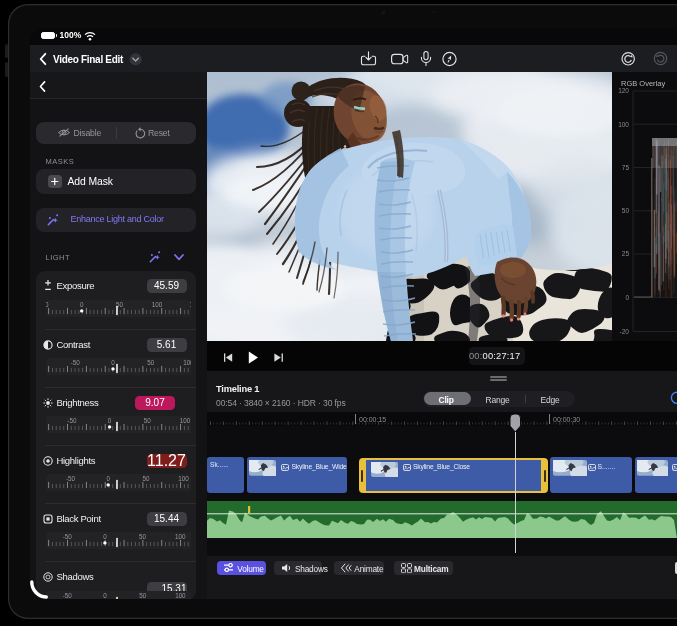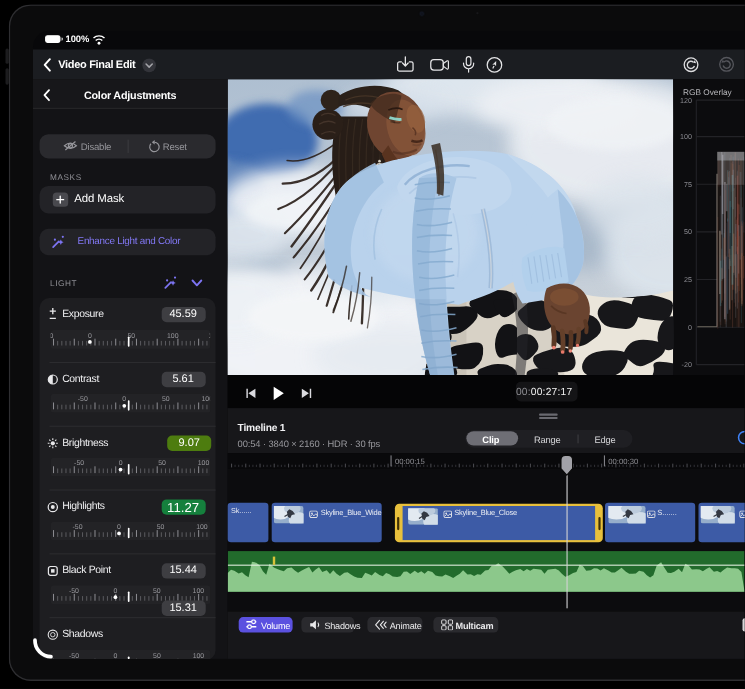--- a/index.html
+++ b/index.html
@@ -43,21 +43,20 @@
         <path d="M11.6,4.700000000000001 l-1.5,2.3 l2.8,0.4 z" fill="#dcdcde"></path>
         <circle cx="40.5" cy="8.5" r="6.2" stroke="#55565c" stroke-width="1.2" fill="none"></circle>
         <path d="M37.4,9.6 a3.3,3.3 0 1 0 0.9,-3.3" stroke="#55565c" stroke-width="1.25" fill="none"></path>
         <path d="M37.1,4.4 l1.5,2.3 l-2.8,0.4 z" fill="#55565c"></path>
       </svg>
       <div style="position:absolute;left:29.5px;top:72px;width:177.5px;height:527px;background:#131316"></div>
       <div style="position:absolute;left:29.5px;top:72px;width:177.5px;height:26.5px;background:#17171a;border-bottom:1px solid #262629"></div>
       <svg style="position:absolute;left:36px;top:80px" width="13" height="13" viewBox="0 0 13 13">
         <path d="M8.57,1.9000000000000004 L4.43,6.5 L8.57,11.1" stroke="#fff" stroke-width="1.6" fill="none" stroke-linecap="round" stroke-linejoin="round"></path>
       </svg>
-      <div style="position:absolute;left:29.5px;top:81.5px;width:177.5px;text-align:center;font-size:9.8px;font-weight:bold;color:#fff;letter-spacing:-.2px">Color Adjustments</div>
       <div style="position:absolute;left:36px;top:121.5px;width:159.5px;height:22px;background:#2a2a2e;border-radius:8px"></div>
       <svg style="position:absolute;left:57px;top:126px" width="14" height="13" viewBox="0 0 14 13">
         <path d="M1.5,6.5 q5.5,-4.8 11,0 q-5.5,4.8 -11,0 z" stroke="#95959a" stroke-width="1" fill="none"></path>
         <circle cx="7" cy="6.5" r="1.9" stroke="#95959a" stroke-width="1" fill="none"></circle>
         <line x1="2.4000000000000004" y1="10.3" x2="11.6" y2="2.7" stroke="#95959a" stroke-width="1.1"></line>
       </svg>
       <div style="position:absolute;left:73.5px;top:127.8px;font-size:8.7px;color:#95959a;font-weight:normal;white-space:nowrap;letter-spacing:-.2px">Disable</div>
       <div style="position:absolute;left:115.5px;top:126.5px;width:1px;height:12px;background:#3b3b3f"></div>
       <svg style="position:absolute;left:133px;top:125.5px" width="14" height="14" viewBox="0 0 14 14">
         <path d="M4.2,4.699999999999999 a4.3,4.3 0 1 0 3.2,-1.4" stroke="#95959a" stroke-width="1.1" fill="none"></path>
@@ -203,21 +202,21 @@
         <line x1="11.00" y1="8.00" x2="12.60" y2="8.00" stroke="#e8e8ea" stroke-width="1"></line>
         <line x1="10.12" y1="10.12" x2="11.25" y2="11.25" stroke="#e8e8ea" stroke-width="1"></line>
         <line x1="8.00" y1="11.00" x2="8.00" y2="12.60" stroke="#e8e8ea" stroke-width="1"></line>
         <line x1="5.88" y1="10.12" x2="4.75" y2="11.25" stroke="#e8e8ea" stroke-width="1"></line>
         <line x1="5.00" y1="8.00" x2="3.40" y2="8.00" stroke="#e8e8ea" stroke-width="1"></line>
         <line x1="5.88" y1="5.88" x2="4.75" y2="4.75" stroke="#e8e8ea" stroke-width="1"></line>
         <line x1="8.00" y1="5.00" x2="8.00" y2="3.40" stroke="#e8e8ea" stroke-width="1"></line>
         <line x1="10.12" y1="5.88" x2="11.25" y2="4.75" stroke="#e8e8ea" stroke-width="1"></line>
       </svg>
       <div style="position:absolute;left:56.5px;top:396.70000000000005px;font-size:9.5px;color:#f0f0f2;font-weight:normal;white-space:nowrap;letter-spacing:-.3px">Brightness</div>
-      <div style="position:absolute;left:152px;top:395.7px;width:40px;height:14px;background:#4d7c0f;border-radius:4.5px;color:#fff;font-size:10px;text-align:center;line-height:14.5px">9.07</div>
+      <div style="position:absolute;left:135px;top:395.7px;width:40px;height:14px;background:#be185d;border-radius:4.5px;color:#fff;font-size:10px;text-align:center;line-height:14.5px">9.07</div>
       <svg style="position:absolute;left:45.5px;top:415.90000000000003px" width="145.5" height="17.3" viewBox="0 0 145.5 17.3">
         <rect width="145.5" height="17.3" rx="3.5" fill="#232326"></rect>
         <rect x="2.20" y="7.90" width="0.9" height="6.2" fill="#8f8f94"></rect>
         <rect x="5.97" y="9.90" width="0.9" height="4.2" fill="#5c5c60"></rect>
         <rect x="9.74" y="9.90" width="0.9" height="4.2" fill="#5c5c60"></rect>
         <rect x="13.51" y="9.90" width="0.9" height="4.2" fill="#5c5c60"></rect>
         <rect x="17.28" y="9.90" width="0.9" height="4.2" fill="#5c5c60"></rect>
         <rect x="21.05" y="7.90" width="0.9" height="6.2" fill="#8f8f94"></rect>
         <rect x="24.82" y="9.90" width="0.9" height="4.2" fill="#5c5c60"></rect>
         <rect x="28.59" y="9.90" width="0.9" height="4.2" fill="#5c5c60"></rect>
@@ -257,21 +256,21 @@
         <text x="139.0" y="7" font-size="6.3" fill="#97979c" text-anchor="middle" font-family="Liberation Sans, sans-serif">100</text>
         <circle cx="63.6" cy="10.9" r="1.7" fill="#fff"></circle>
         <rect x="70.25" y="5.80" width="1.5" height="9.5" rx="0.7" fill="#fff"></rect>
       </svg>
       <div style="position:absolute;left:44.5px;top:445.00000000000006px;width:151px;height:1px;background:#2c2c2f"></div>
       <svg style="position:absolute;left:40px;top:452.90000000000003px" width="16" height="16" viewBox="0 0 16 16">
         <circle cx="8" cy="8" r="4.2" fill="none" stroke="#e8e8ea" stroke-width="1.1"></circle>
         <circle cx="8" cy="8" r="1.8" fill="#e8e8ea"></circle>
       </svg>
       <div style="position:absolute;left:56.5px;top:454.90000000000003px;font-size:9.5px;color:#f0f0f2;font-weight:normal;white-space:nowrap;letter-spacing:-.3px">Highlights</div>
-      <div style="position:absolute;left:146.5px;top:453.9px;width:40px;height:14px;background:#15803d;border-radius:4.5px;color:#fff;font-size:12px;text-align:center;line-height:14.5px">11.27</div>
+      <div style="position:absolute;left:146.5px;top:453.9px;width:40px;height:14px;background:#7f1d1d;border-radius:4.5px;color:#fff;font-size:16px;text-align:center;line-height:14.5px">11.27</div>
       <svg style="position:absolute;left:45.5px;top:474.1px" width="145.5" height="17.3" viewBox="0 0 145.5 17.3">
         <rect width="145.5" height="17.3" rx="3.5" fill="#232326"></rect>
         <rect x="2.20" y="7.90" width="0.9" height="6.2" fill="#8f8f94"></rect>
         <rect x="5.97" y="9.90" width="0.9" height="4.2" fill="#5c5c60"></rect>
         <rect x="9.74" y="9.90" width="0.9" height="4.2" fill="#5c5c60"></rect>
         <rect x="13.51" y="9.90" width="0.9" height="4.2" fill="#5c5c60"></rect>
         <rect x="17.28" y="9.90" width="0.9" height="4.2" fill="#5c5c60"></rect>
         <rect x="21.05" y="7.90" width="0.9" height="6.2" fill="#8f8f94"></rect>
         <rect x="24.82" y="9.90" width="0.9" height="4.2" fill="#5c5c60"></rect>
         <rect x="28.59" y="9.90" width="0.9" height="4.2" fill="#5c5c60"></rect>
@@ -365,21 +364,21 @@
         <text x="134.3" y="7" font-size="6.3" fill="#97979c" text-anchor="middle" font-family="Liberation Sans, sans-serif">100</text>
         <circle cx="58.9" cy="10.9" r="1.7" fill="#fff"></circle>
         <rect x="70.25" y="5.80" width="1.5" height="9.5" rx="0.7" fill="#fff"></rect>
       </svg>
       <div style="position:absolute;left:44.5px;top:561.4px;width:151px;height:1px;background:#2c2c2f"></div>
       <svg style="position:absolute;left:40px;top:569.3px" width="16" height="16" viewBox="0 0 16 16">
         <circle cx="8" cy="8" r="4.2" fill="none" stroke="#e8e8ea" stroke-width="1"></circle>
         <circle cx="8" cy="8" r="2" fill="none" stroke="#e8e8ea" stroke-width="0.8"></circle>
       </svg>
       <div style="position:absolute;left:56.5px;top:571.3px;font-size:9.5px;color:#f0f0f2;font-weight:normal;white-space:nowrap;letter-spacing:-.3px">Shadows</div>
-      <div style="position:absolute;left:146.5px;top:546px;width:40px;height:14px;background:#3e3e42;border-radius:4.5px;color:#fff;font-size:10px;text-align:center;line-height:14.5px">15.31</div>
+      <div style="position:absolute;left:146.5px;top:582px;width:40px;height:14px;background:#3e3e42;border-radius:4.5px;color:#fff;font-size:10px;text-align:right;line-height:14.5px">15.31</div>
       <svg style="position:absolute;left:45.5px;top:590.5px" width="145.5" height="17.3" viewBox="0 0 145.5 17.3">
         <rect width="145.5" height="17.3" rx="3.5" fill="#232326"></rect>
         <rect x="2.20" y="7.90" width="0.9" height="6.2" fill="#8f8f94"></rect>
         <rect x="5.97" y="9.90" width="0.9" height="4.2" fill="#5c5c60"></rect>
         <rect x="9.74" y="9.90" width="0.9" height="4.2" fill="#5c5c60"></rect>
         <rect x="13.51" y="9.90" width="0.9" height="4.2" fill="#5c5c60"></rect>
         <rect x="17.28" y="9.90" width="0.9" height="4.2" fill="#5c5c60"></rect>
         <rect x="21.05" y="7.90" width="0.9" height="6.2" fill="#8f8f94"></rect>
         <rect x="24.82" y="9.90" width="0.9" height="4.2" fill="#5c5c60"></rect>
         <rect x="28.59" y="9.90" width="0.9" height="4.2" fill="#5c5c60"></rect>

